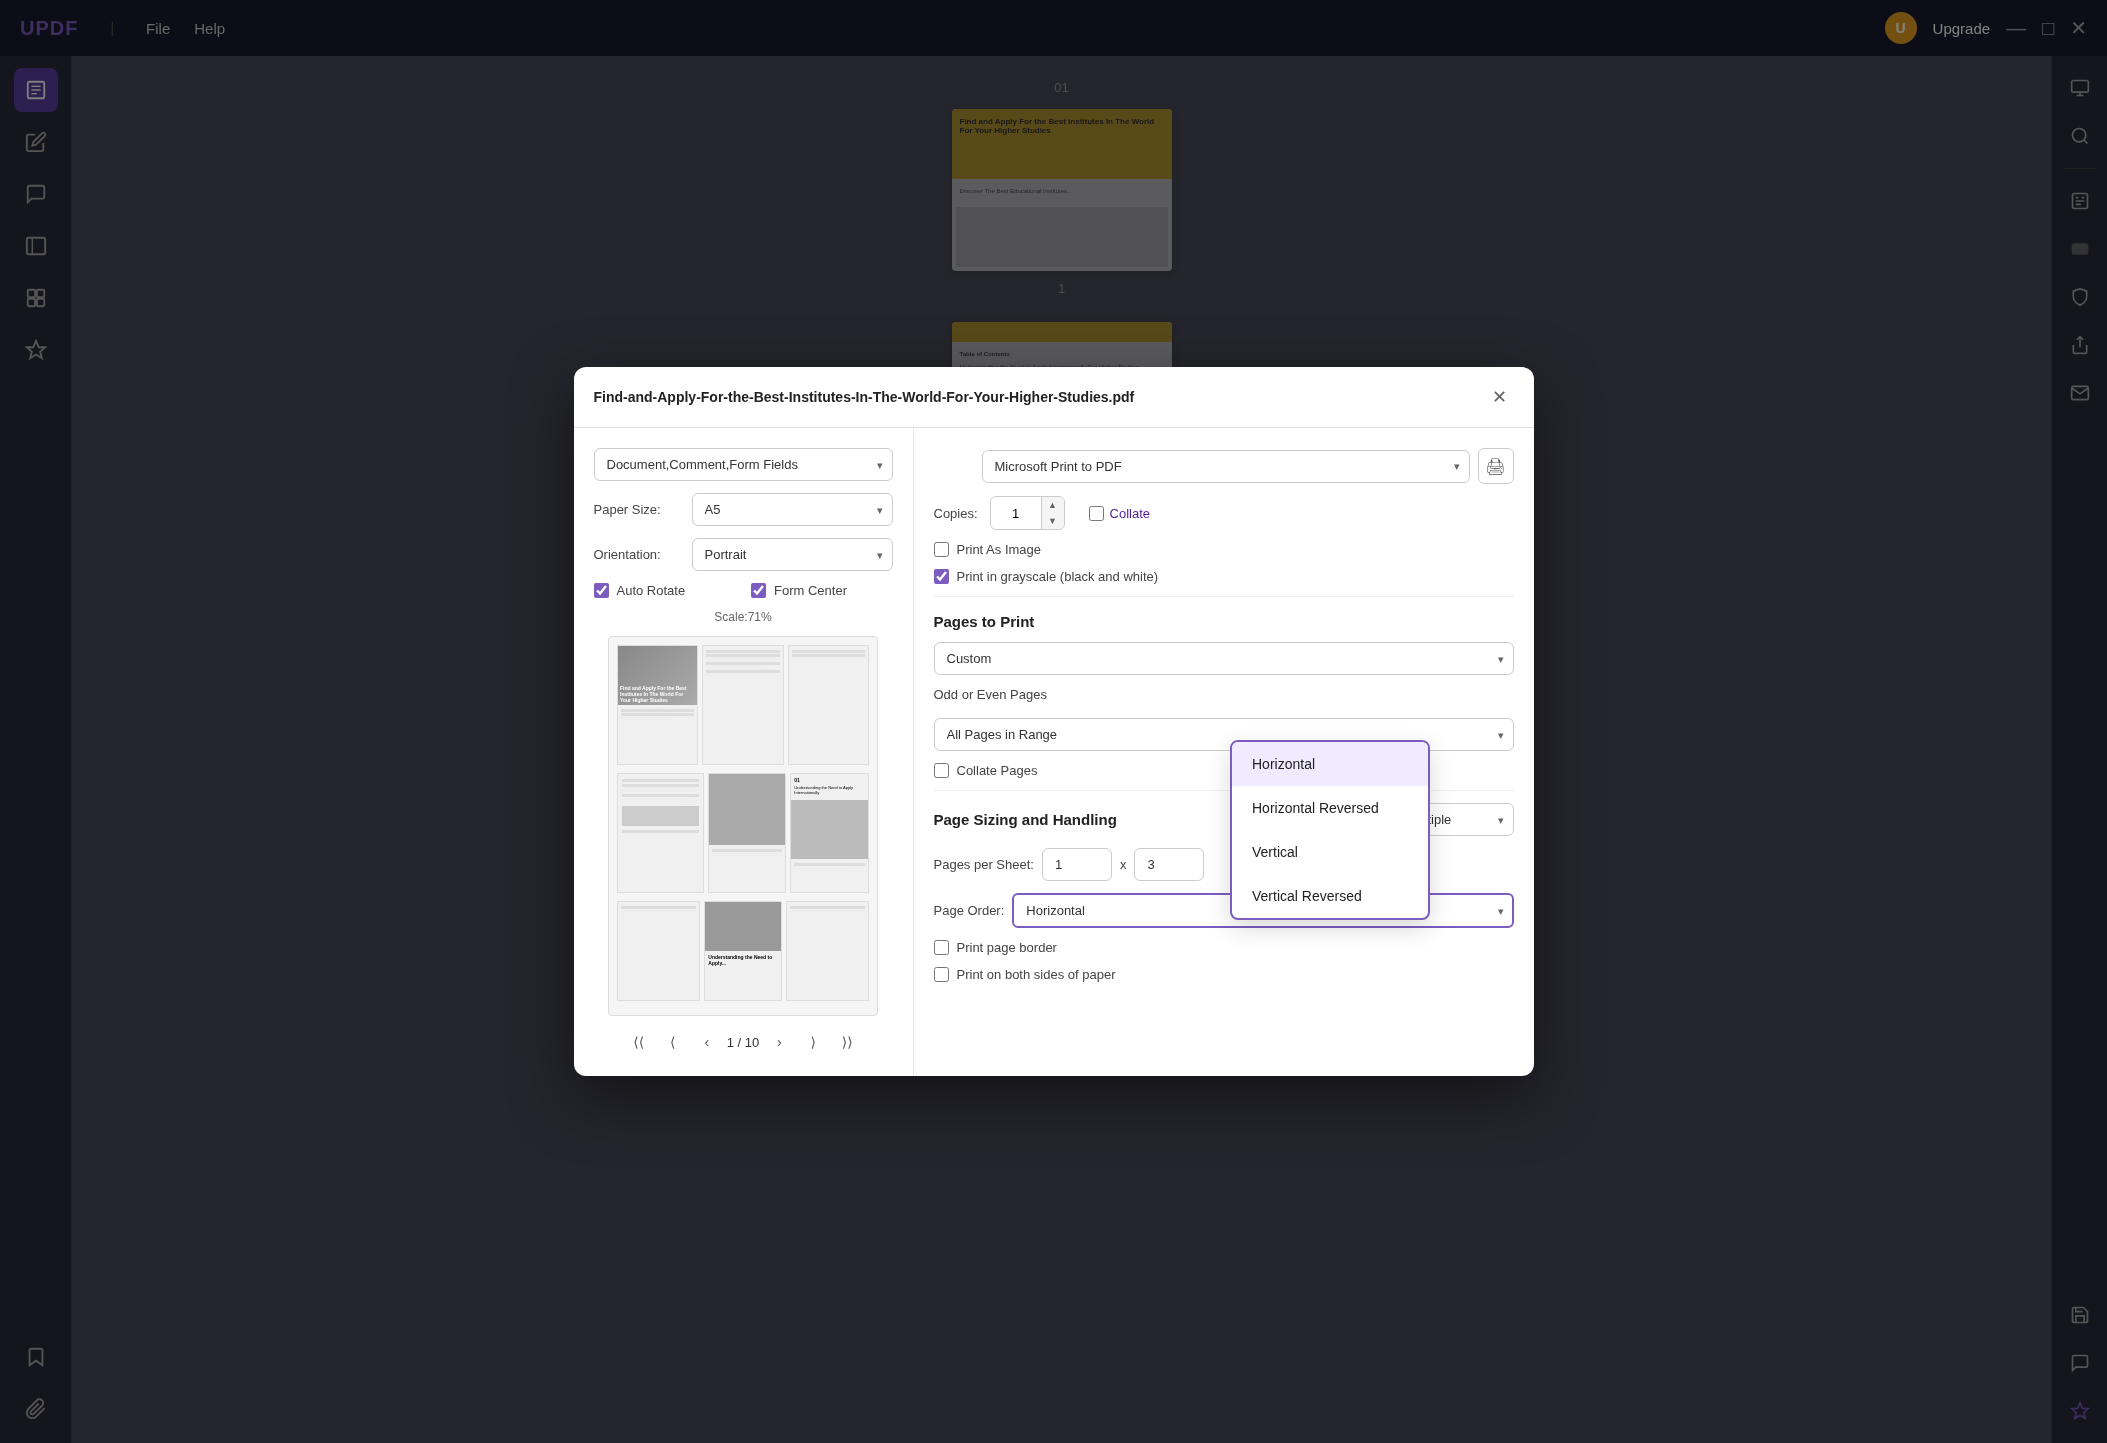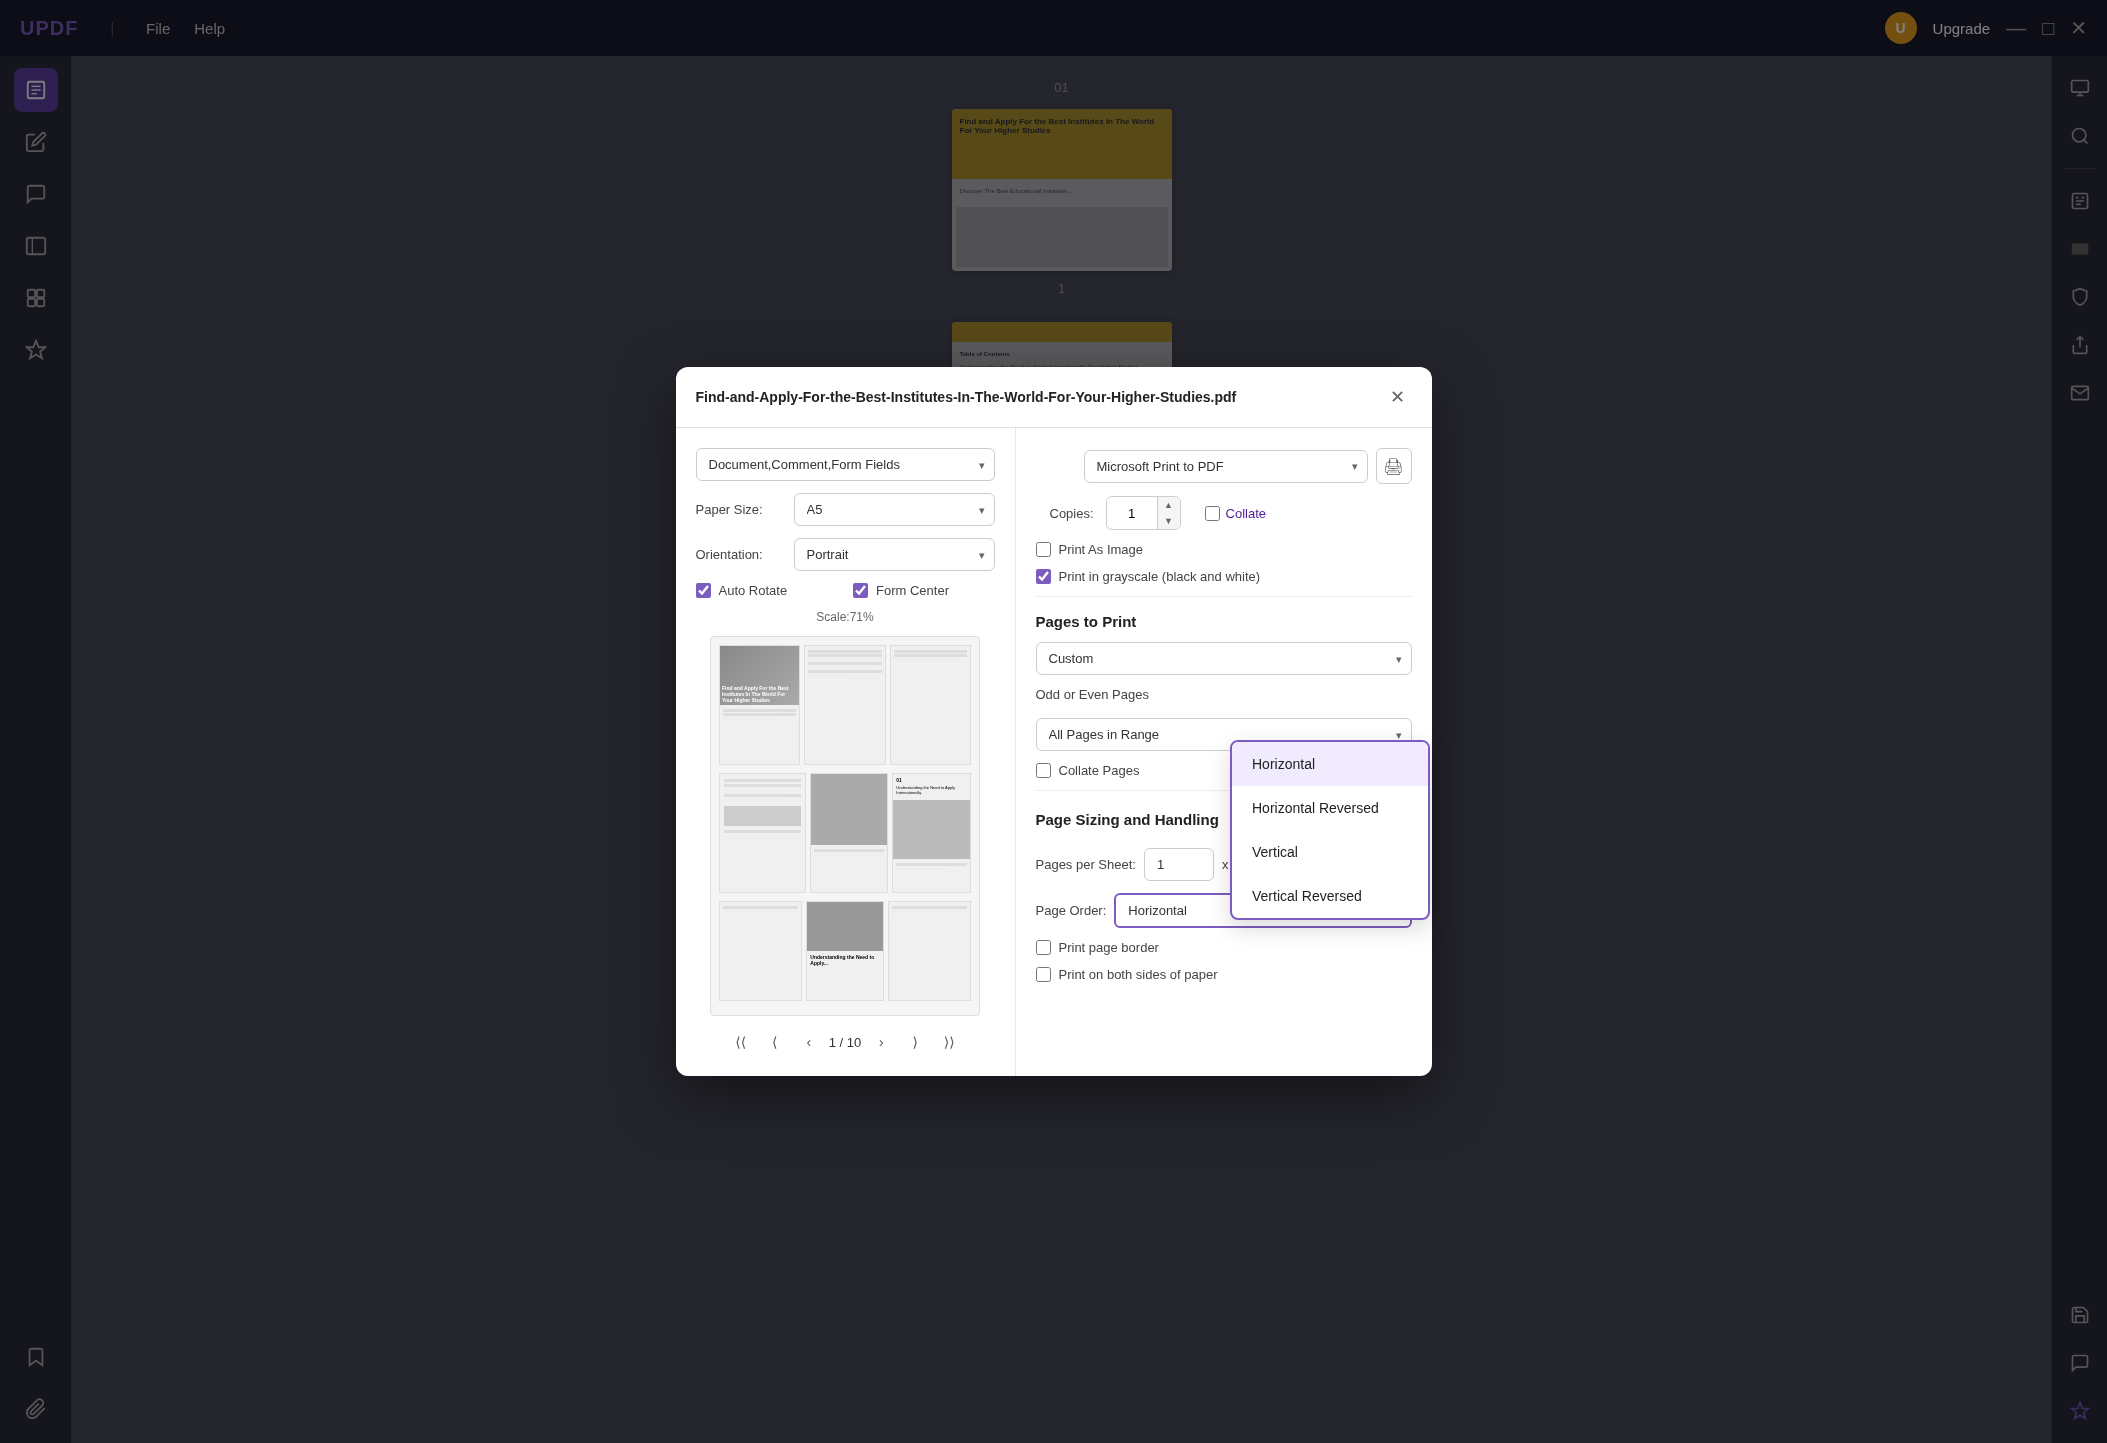--- a/index.html
+++ b/index.html
@@ -112,21 +112,21 @@
       display: flex;
       align-items: center;
       justify-content: center;
       z-index: 100;
     }
 
     
     .modal {
       background: white;
       border-radius: 12px;
-      width: 756px;
+      width: 960px;
       max-height: 900px;
       overflow: hidden;
       box-shadow: 0 20px 60px rgba(0,0,0,0.5);
       position: relative;
     }
 
     .modal-header {
       padding: 16px 20px;
       border-bottom: 1px solid #e0e0e0;
       display: flex;
@@ -303,21 +303,20 @@
       font-size: 16px;
       color: #555;
     }
 
     .copies-row {
       display: flex;
       align-items: center;
       gap: 12px;
       font-size: 13px;
       color: #444;
-      margin-left: 14px;
     }
     .copies-input-wrapper {
       display: flex;
       align-items: center;
       border: 1px solid #ccc;
       border-radius: 6px;
       overflow: hidden;
     }
     .copies-input {
       width: 50px;

